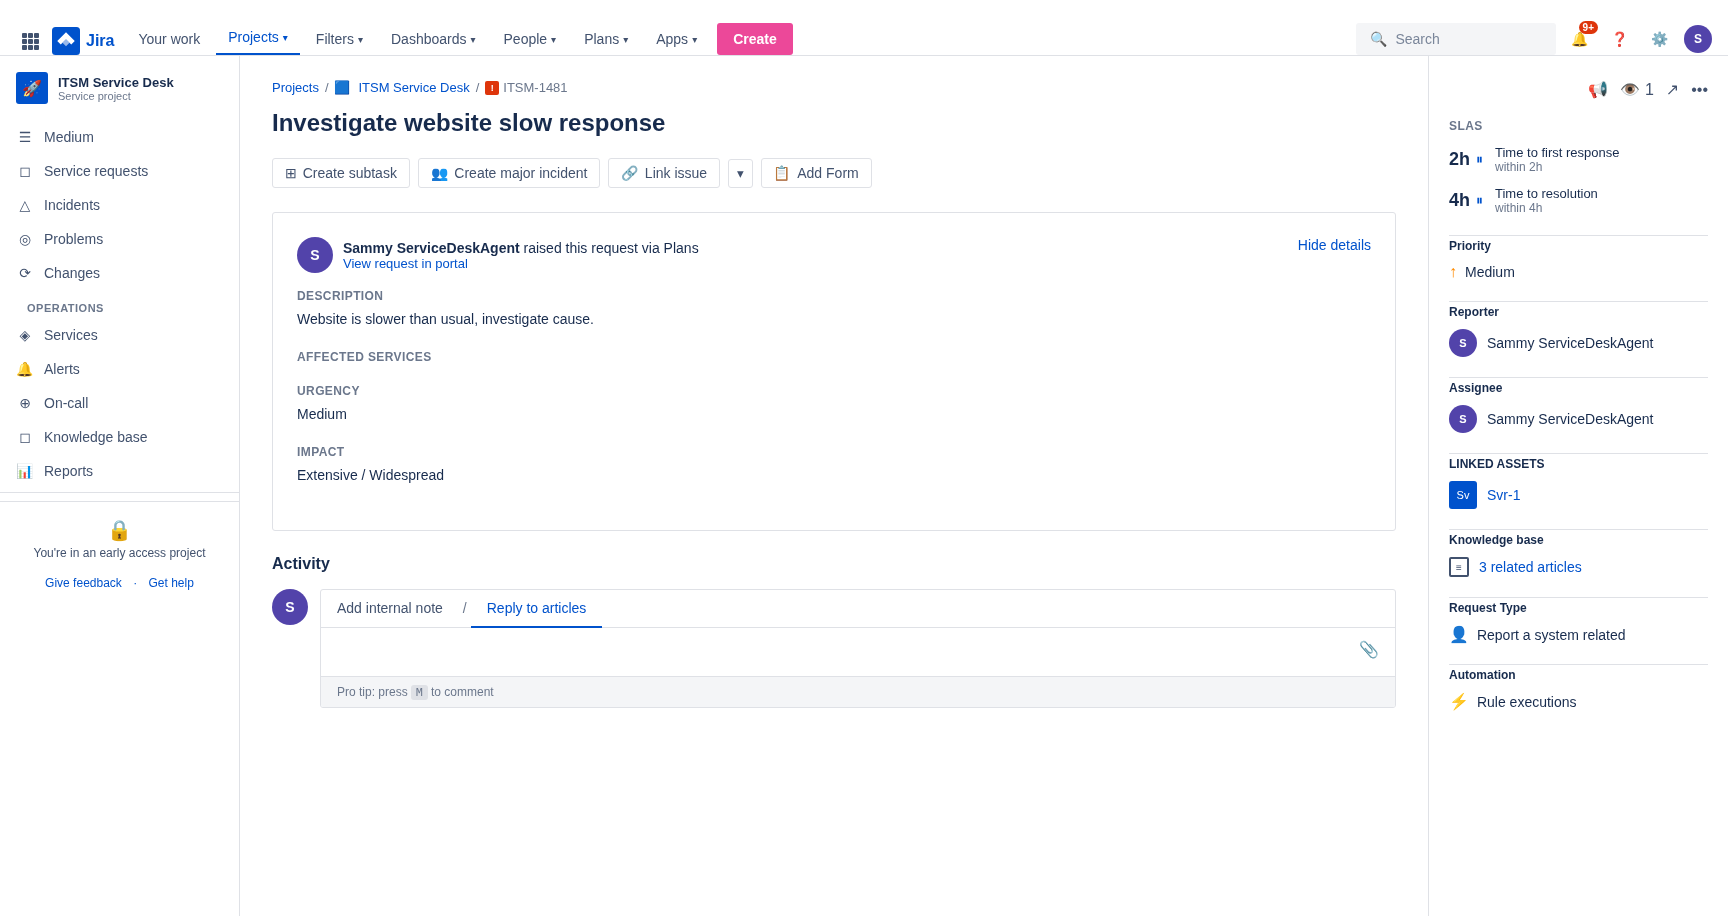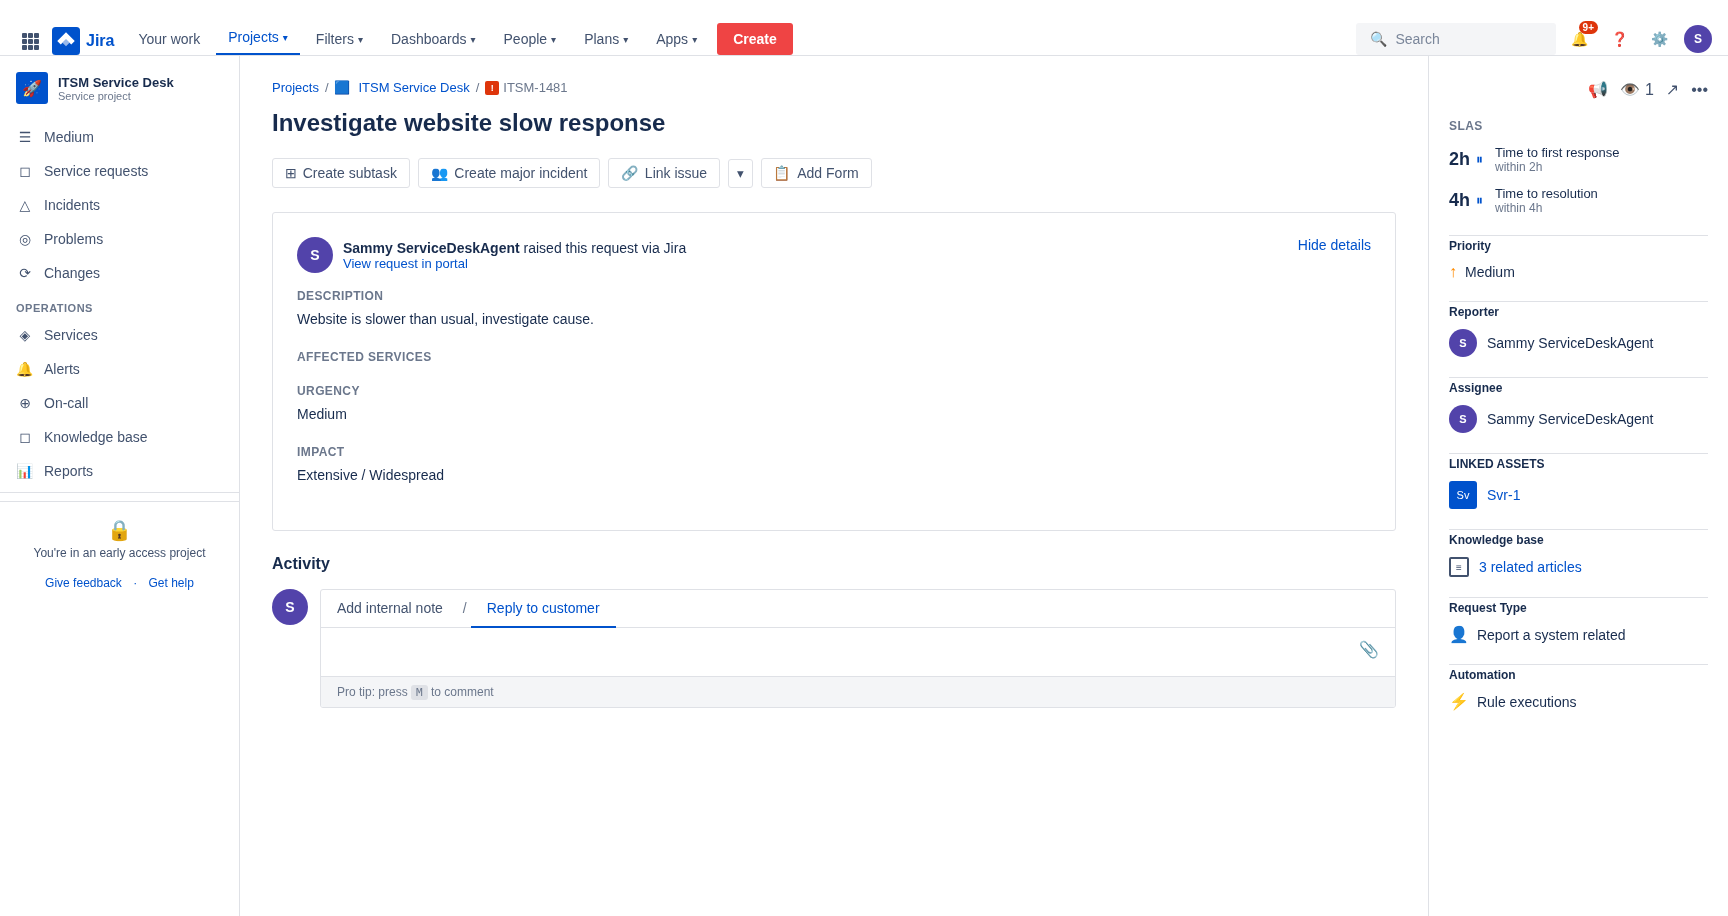--- a/index.html
+++ b/index.html
@@ -16,21 +16,21 @@
     .nav-logo-icon { width: 28px; height: 28px; }
     .nav-logo-text { color: #0052cc; font-weight: 700; font-size: 16px; }
     .nav-item {
       padding: 8px 12px; border-radius: 3px; cursor: pointer; color: #42526e;
       font-size: 14px; font-weight: 400; display: flex; align-items: center; gap: 4px;
       white-space: nowrap;
     }
     .nav-item.active { color: #0052cc; border-bottom: 2px solid #0052cc; border-radius: 0; }
     .nav-chevron { font-size: 10px; }
     .nav-create-btn {
-      background: #ef4444; color: #fff; border: none; border-radius: 3px;
+      background: #ec4899; color: #fff; border: none; border-radius: 3px;
       padding: 8px 16px; font-size: 14px; font-weight: 600; cursor: pointer; margin-left: 4px;
     }
     .nav-right { display: flex; align-items: center; gap: 8px; margin-left: auto; }
     .nav-search {
       display: flex; align-items: center; background: #f4f5f7; border: 2px solid transparent;
       border-radius: 3px; padding: 6px 12px; gap: 8px; cursor: text; min-width: 200px;
     }
     .nav-search-icon { color: #42526e; font-size: 14px; }
     .nav-search-text { color: #7a869a; font-size: 14px; }
     .nav-icon-btn {
@@ -57,21 +57,21 @@
     .sidebar-project-name { font-size: 13px; font-weight: 600; color: #172b4d; }
     .sidebar-project-type { font-size: 11px; color: #6b778c; }
     .sidebar-nav { margin-top: 8px; }
     .sidebar-item {
       display: flex; align-items: center; gap: 10px; padding: 8px 16px;
       cursor: pointer; color: #42526e; font-size: 14px; border-radius: 0;
     }
     .sidebar-icon { width: 18px; height: 18px; display: flex; align-items: center; justify-content: center; font-size: 14px; flex-shrink: 0; }
     .sidebar-section-label {
       padding: 12px 16px 4px; font-size: 11px; font-weight: 700;
-      color: #6b778c; text-transform: uppercase; letter-spacing: 0.5px;
+      color: #6b778c; text-transform: uppercase; letter-spacing: 0.5px; margin-left: 11px;
     }
     .sidebar-footer { padding: 16px; border-top: 1px solid #dfe1e6; margin-top: 8px; text-align: center; }
     .sidebar-footer-lock { font-size: 20px; display: block; margin-bottom: 4px; }
     .sidebar-footer-text { font-size: 12px; color: #42526e; }
     .sidebar-footer-links { font-size: 12px; color: #0052cc; cursor: pointer; margin-top: 16px; }
     .sidebar-footer-links span { margin: 0 4px; }
 
     
     .main { flex: 1; overflow-y: auto; padding: 24px 32px; background: #fff; }
     .breadcrumb { display: flex; align-items: center; gap: 6px; font-size: 13px; color: #6b778c; margin-bottom: 12px; }
@@ -347,21 +347,21 @@
       </button>
     </div>
 
     <div class="request-card">
       <div class="request-header">
         <div class="request-user">
           <div class="user-avatar">S</div>
           <div>
             <div class="request-user-text">
               <strong>Sammy ServiceDeskAgent</strong>
-              <span>raised this request via Jira</span>
+              <span>raised this request via Plans</span>
             </div>
             <div class="request-user-link">View request in portal</div>
           </div>
         </div>
         <button class="hide-details-btn">Hide details</button>
       </div>
 
       <div class="detail-section">
         <div class="detail-label">Description</div>
         <div class="detail-value">Website is slower than usual, investigate cause.</div>
@@ -383,21 +383,21 @@
     </div>
 
     <div class="activity-section">
       <div class="activity-title">Activity</div>
       <div class="activity-input-row">
         <div class="activity-input-avatar">S</div>
         <div class="activity-input-box">
           <div class="activity-input-tabs">
             <div class="activity-tab">Add internal note</div>
             <div class="activity-tab-sep">/</div>
-            <div class="activity-tab active">Reply to customer</div>
+            <div class="activity-tab active">Reply to articles</div>
           </div>
           <div class="activity-input-area">
             <div class="activity-input-area-inner">
               <span class="activity-placeholder"></span>
               <span class="activity-attach-icon">📎</span>
             </div>
           </div>
           <div class="activity-tip">
             <span>Pro tip:</span>
             <span> press </span>

